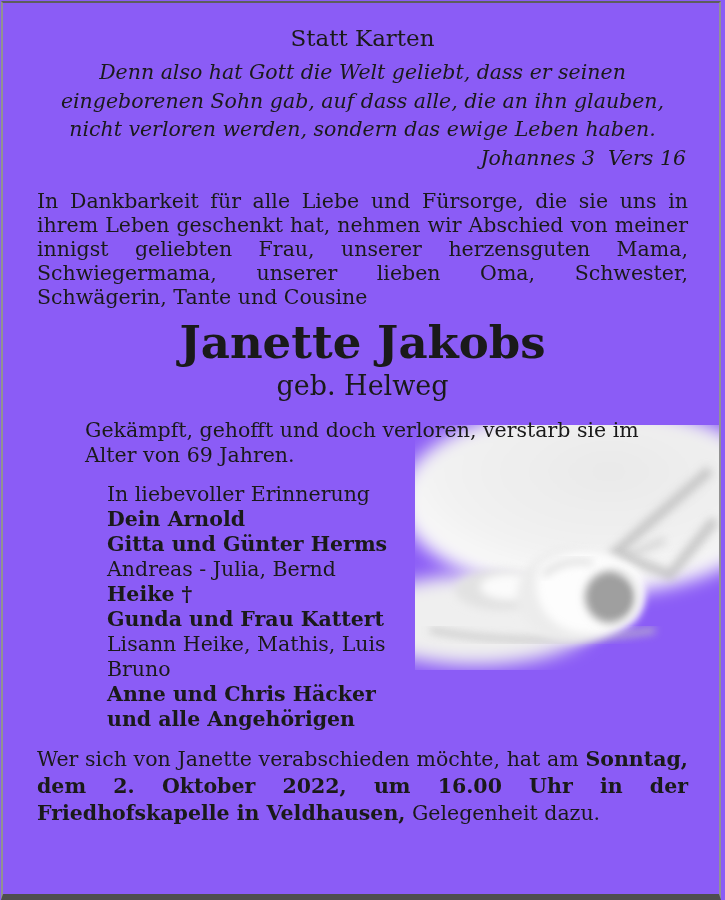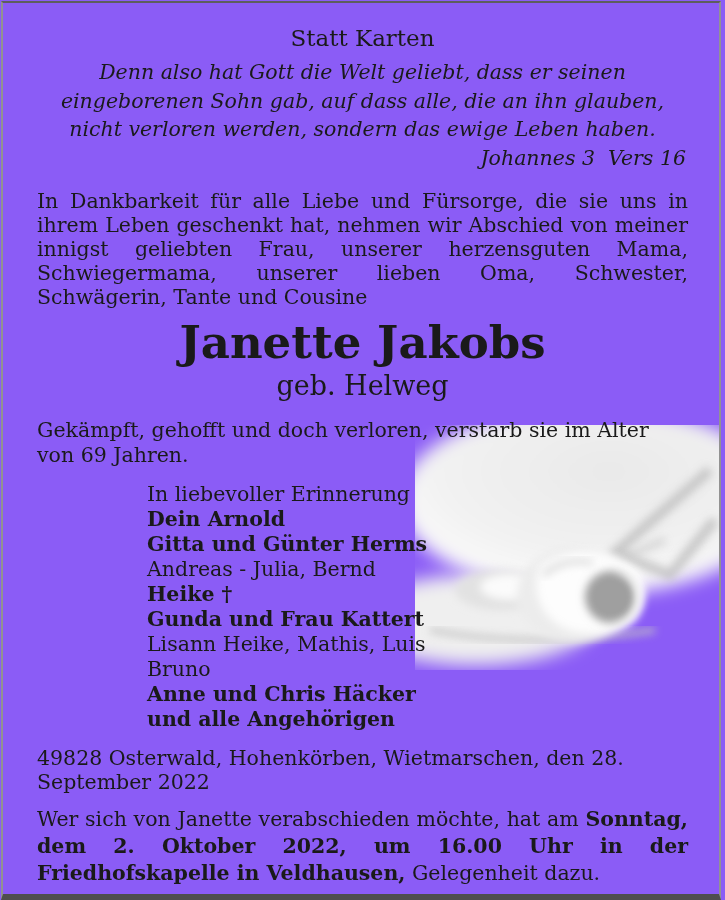--- a/index.html
+++ b/index.html
@@ -63,24 +63,25 @@
   .birth-name{
     margin-top:5px;
     text-align:center;
     font-size:27px;
     line-height:1.1;
   }
   .age-line{
     margin-top:17px;
     font-size:20.5px;
     line-height:1.2;
+    margin-left:48px;
   }
   .mourners{
     margin-top:15px;
-    margin-left:110px;
+    margin-left:70px;
     font-size:20.5px;
     line-height:1.22;
   }
   .mourners .row{white-space:pre-wrap;}
   .mourners .bold{font-weight:bold;}
   .address{
     margin-top:14px;
     font-size:20.5px;
     line-height:1.17;
   }
@@ -158,19 +159,18 @@
       <div class="row">Andreas - Julia, Bernd</div>
       <div class="row bold">Heike †</div>
       <div class="row bold">Gunda und Frau Kattert</div>
       <div class="row">Lisann Heike, Mathis, Luis</div>
       <div class="row">Bruno</div>
       <div class="row bold">Anne und Chris Häcker</div>
       <div class="row bold">und alle Angehörigen</div>
     </div>
 
     <div class="address">
-      <div>49828 Osterwald, Hohenkörben, Wietmarschen, den 28. September 2022</div>
     </div>
 
     <div class="para"><span>Wer sich von Janette verabschieden möchte, hat am </span><span class="b">Sonntag, dem 2. Oktober 2022, um 16.00 Uhr in der Friedhofskapelle in Veldhausen,</span><span> Gelegenheit dazu.</span></div>
 
   </div>
 </div>
 
 </body></html>

